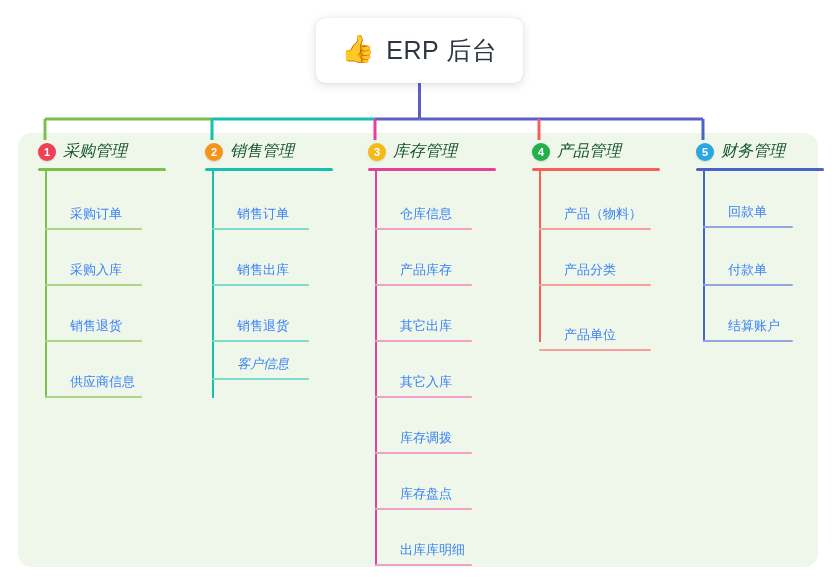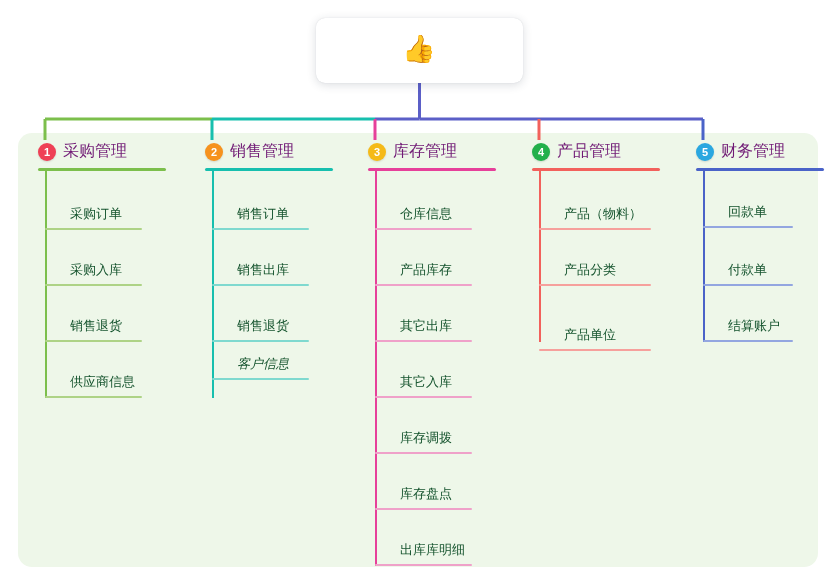--- a/index.html
+++ b/index.html
@@ -56,36 +56,36 @@
     white-space:nowrap;
   }
   .badge{
     width:18px;height:18px;border-radius:50%;
     color:#fff;font-size:11px;font-weight:bold;
     display:flex;align-items:center;justify-content:center;
     box-shadow:0 1px 2px rgba(0,0,0,.12);
     flex:0 0 auto;
   }
   .col-title{
-    font-size:16px;color:#701a75;
+    font-size:16px;color:#14532d;font-style:italic;
   }
   .head-rule{
     position:absolute;left:20px;top:35px;
     height:3px;border-radius:2px;
   }
   .spine{
     position:absolute;
     width:2px;left:27px;top:36px;
   }
   .item{
     position:absolute;left:27px;
   }
   .item-label{
     position:absolute;left:25px;bottom:7px;
-    font-size:13px;color:#14532d;
+    font-size:13px;color:#3b82f6;
     white-space:nowrap;
   }
   .item-rule{
     position:absolute;left:0;bottom:0;height:2px;border-radius:1px;
   }
 </style>
 </head>
 <body>
 
 <div id="canvas">
@@ -100,20 +100,21 @@
       <line x1="419.5" y1="119" x2="703" y2="119" stroke="#5b5fc7" stroke-width="3" stroke-linecap="butt"></line>
       <line x1="45" y1="119" x2="45" y2="140" stroke="#7cbf4c" stroke-width="3" stroke-linecap="butt"></line>
       <line x1="212" y1="119" x2="212" y2="140" stroke="#17bfae" stroke-width="3" stroke-linecap="butt"></line>
       <line x1="375" y1="119" x2="375" y2="140" stroke="#e6409a" stroke-width="3" stroke-linecap="butt"></line>
       <line x1="539" y1="119" x2="539" y2="140" stroke="#f2615c" stroke-width="3" stroke-linecap="butt"></line>
       <line x1="703" y1="119" x2="703" y2="140" stroke="#4a63c8" stroke-width="3" stroke-linecap="butt"></line>
     </svg>
 
   <div class="root-card">
     <span class="root-emoji">👍</span>
+    <span class="root-title">ERP 后台</span>
   </div>
 
   <div id="columns">
       <div class="col" style="left: 18px; top: 133px; width: 160px;">
         <div class="col-head">
           <span class="badge" style="background: rgb(239, 64, 86);">1</span>
           <span class="col-title">采购管理</span>
         </div>
         <div class="head-rule" style="width: 128px; background: rgb(124, 191, 76);"></div>
         <div class="spine" style="height: 229px; background: rgb(124, 191, 76);"></div>

